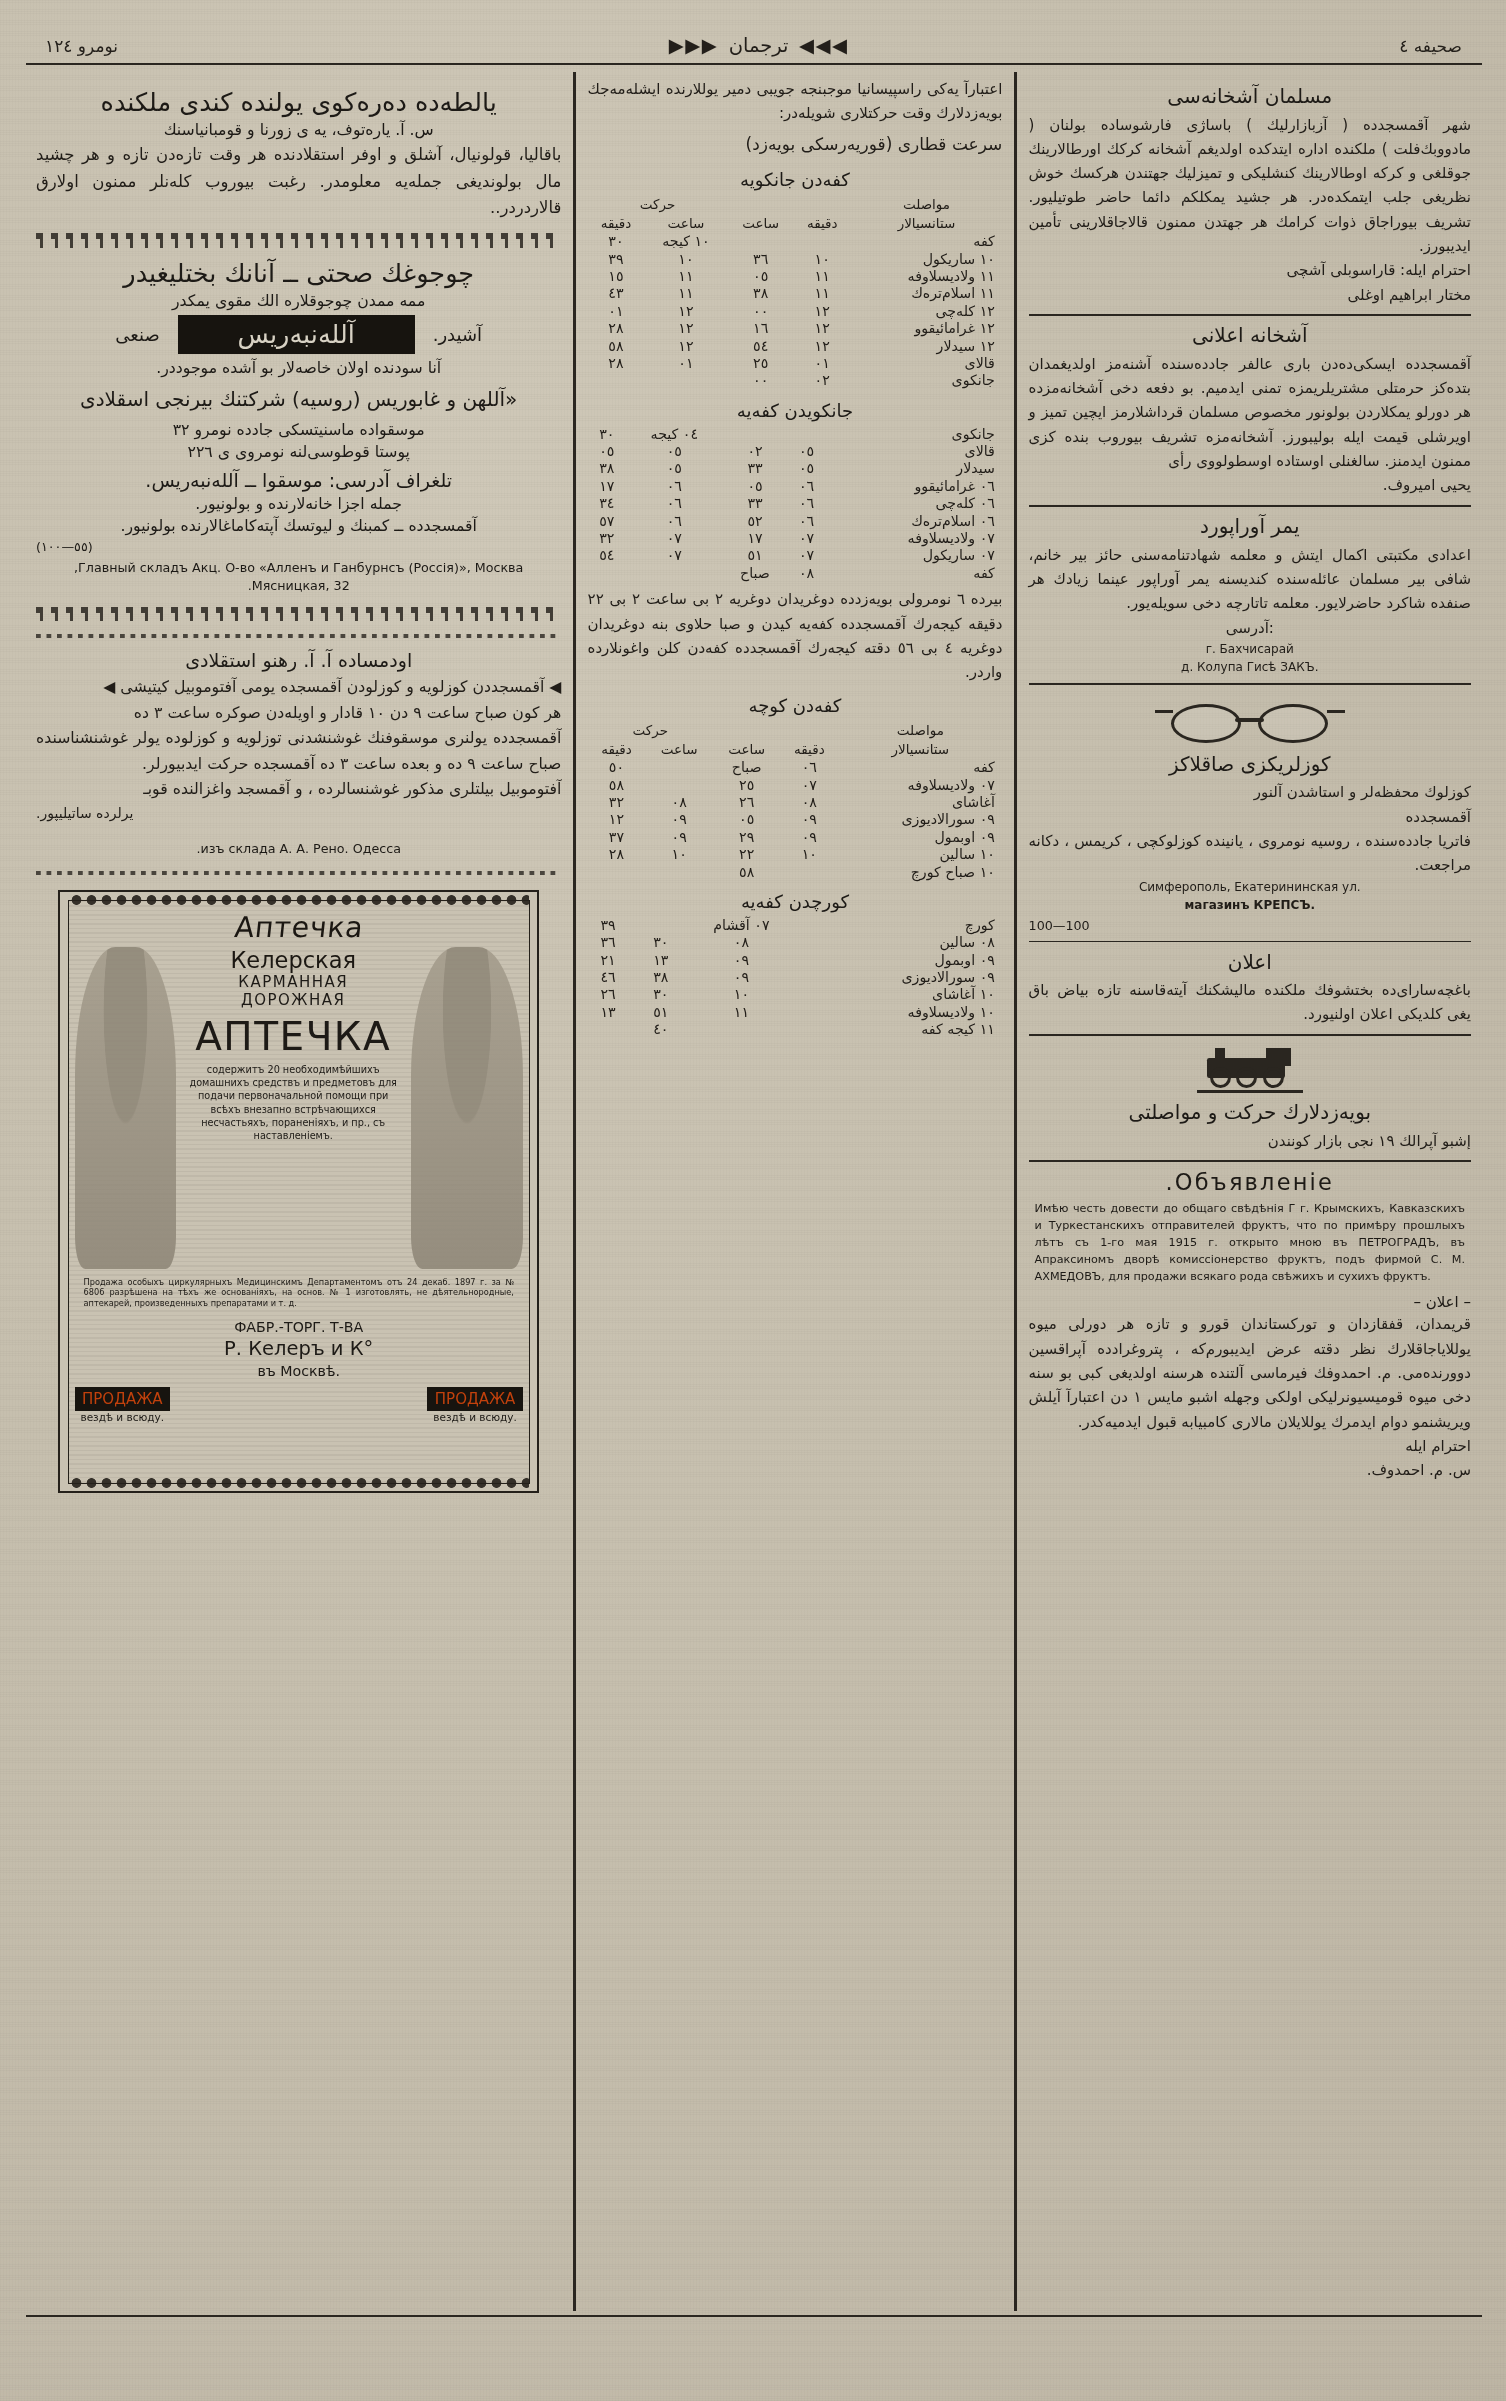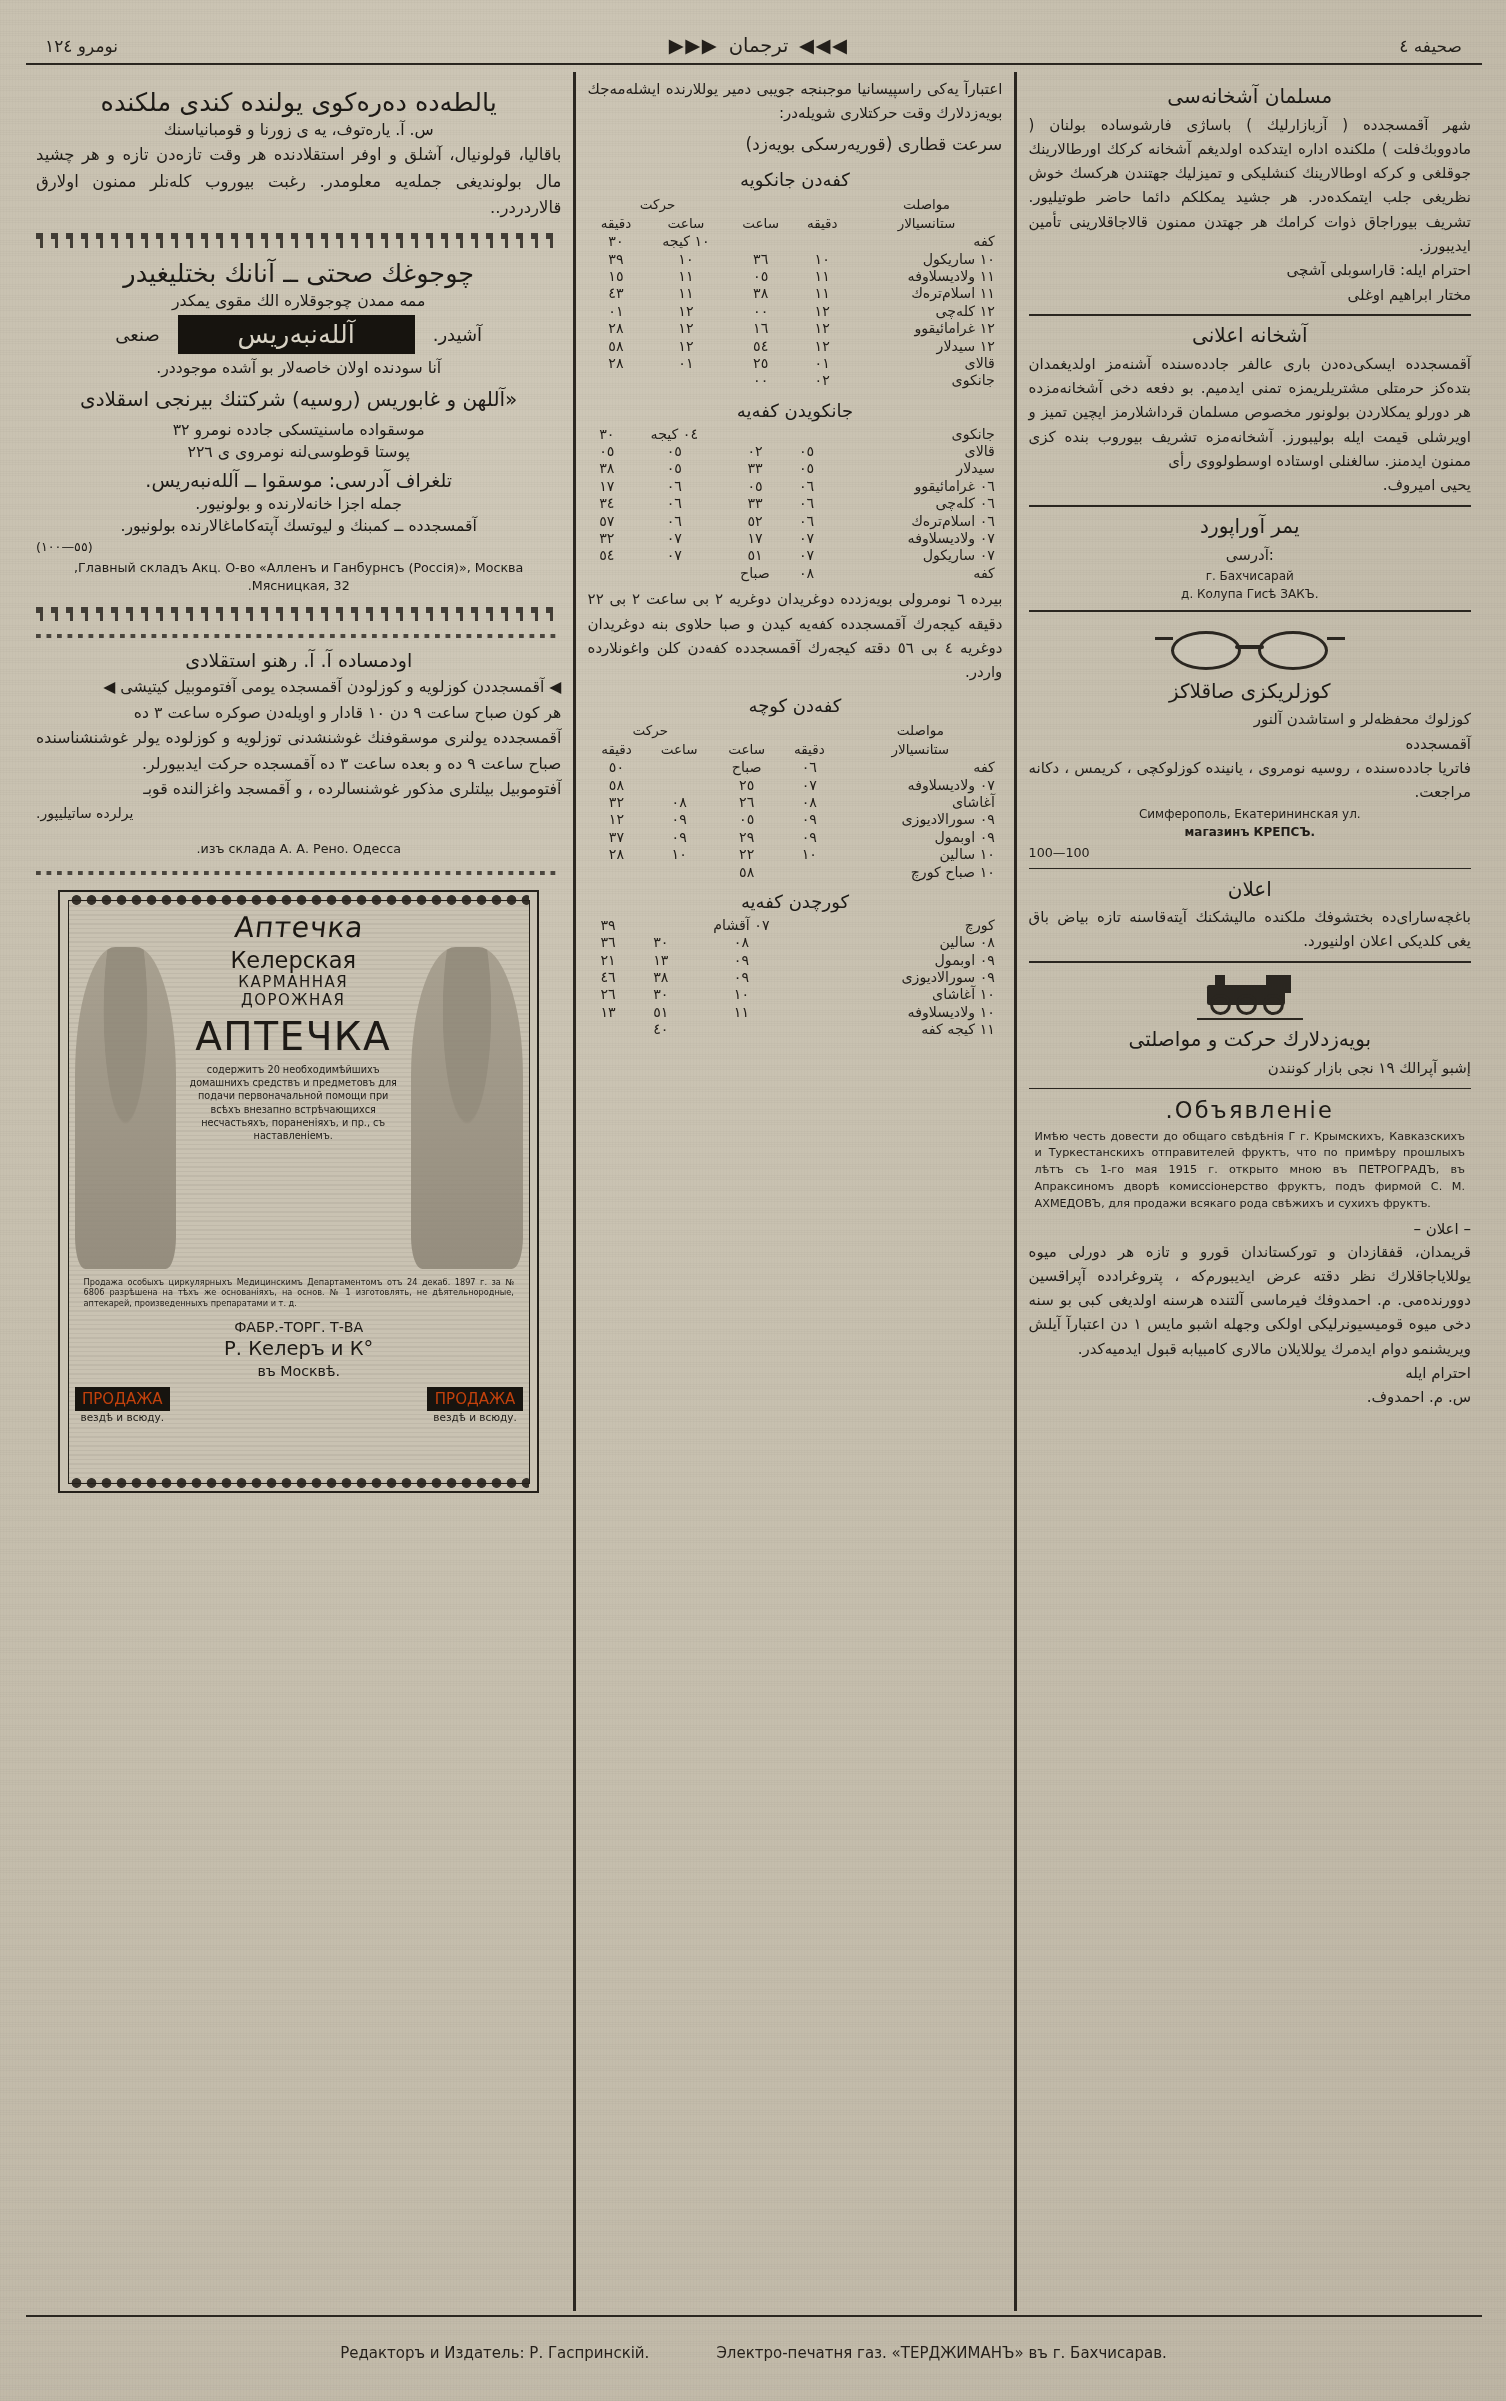--- a/index.html
+++ b/index.html
@@ -227,20 +227,21 @@
       <div class="body-ar ctr">احترام ایله: قاراسوبلی آشچی</div>
       <div class="body-ar ctr">مختار ابراهیم اوغلی</div>
       <div class="hr-full"></div>
 
       <div class="h-section">آشخانه اعلانی</div>
       <div class="body-ar">آقمسجدده ایسكی‌ده‌دن باری عالفر جادده‌سنده آشنه‌مز اولدیغمدان بتده‌كز حرمتلی مشتریلریمزه تمنی ایدمیم. بو دفعه دخی آشخانه‌مزده هر دورلو یمكلاردن بولونور مخصوص مسلمان قرداشلارمز ایچین تمیز و اویرشلی قیمت ایله بولیبورز. آشخانه‌مزه تشریف بیوروب بنده كزی ممنون ایدمنز. سالغنلی اوستاده اوسطولووی رأی</div>
       <div class="body-ar ctr">یحیی امیروف.</div>
       <div class="hr-full"></div>
 
       <div class="h-section">يمر آوراپورد</div>
+      <div class="body-ar">اعدادی مكتبتی اكمال ایتش و معلمه شهادتنامه‌سنی حائز بیر خانم، شافی بیر مسلمان عائله‌سنده كندیسنه یمر آوراپور عینما زیادك هر صنفده شاكرد حاضرلایور. معلمه تاتارچه دخی سویله‌یور.</div>
       <div class="body-ar" style="text-align:center;direction:ltr">
         <span>آدرسی:</span>
       </div>
       <div class="body-ru">г. Бахчисарай</div>
       <div class="body-ru">д. Колупа Гисѣ ЗАКЪ.</div>
       <div class="hr-full"></div>
 
       <div class="glasses">
         <div class="lens l"></div>
           <div class="lens r"></div>
@@ -645,18 +646,14 @@
               <div style="font-size:10.5px">вездѣ и всюду.</div>
             </div>
           </div>
         </div>
       </div>
 
     </div>
   </div>
 
   <div class="rule-bottom"></div>
-  <div class="footer">
-    <span>Редакторъ и Издатель:  Р. Гаспринскій.</span>
-    <span>Электро-печатня газ. «ТЕРДЖИМАНЪ» въ г. Бахчисарав.</span>
-  </div>
 </div>
 
 
 </body></html>

